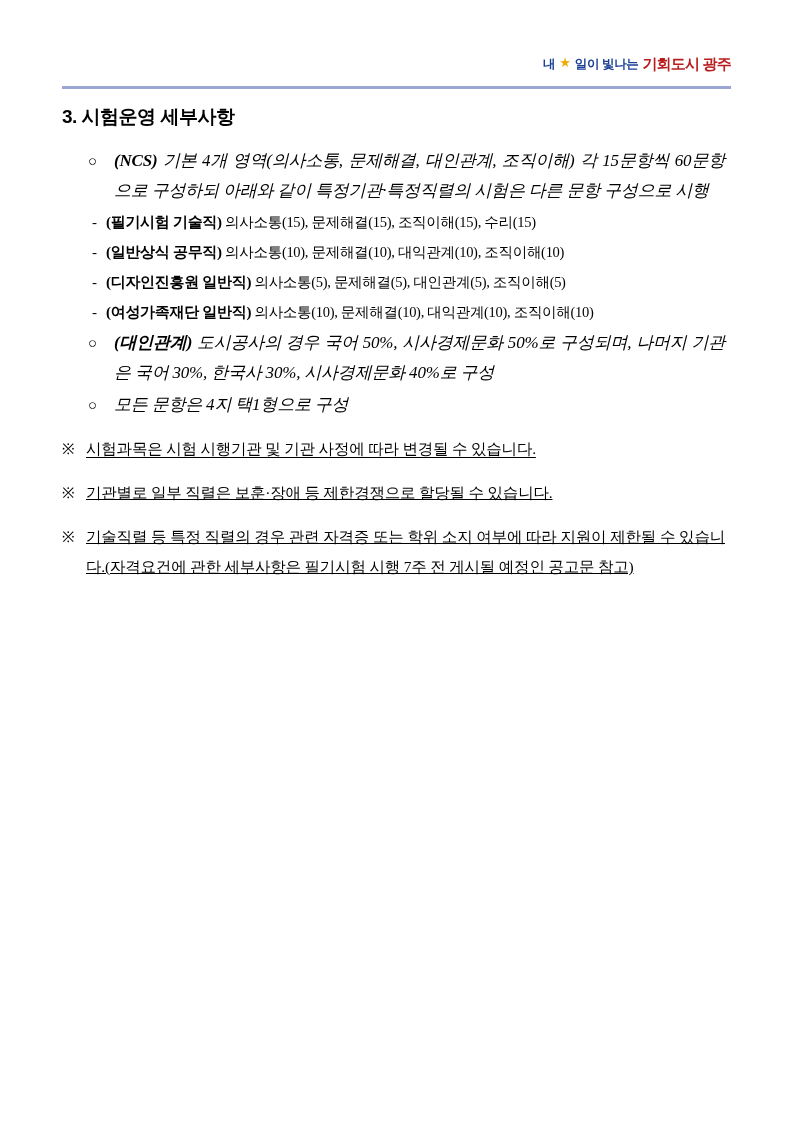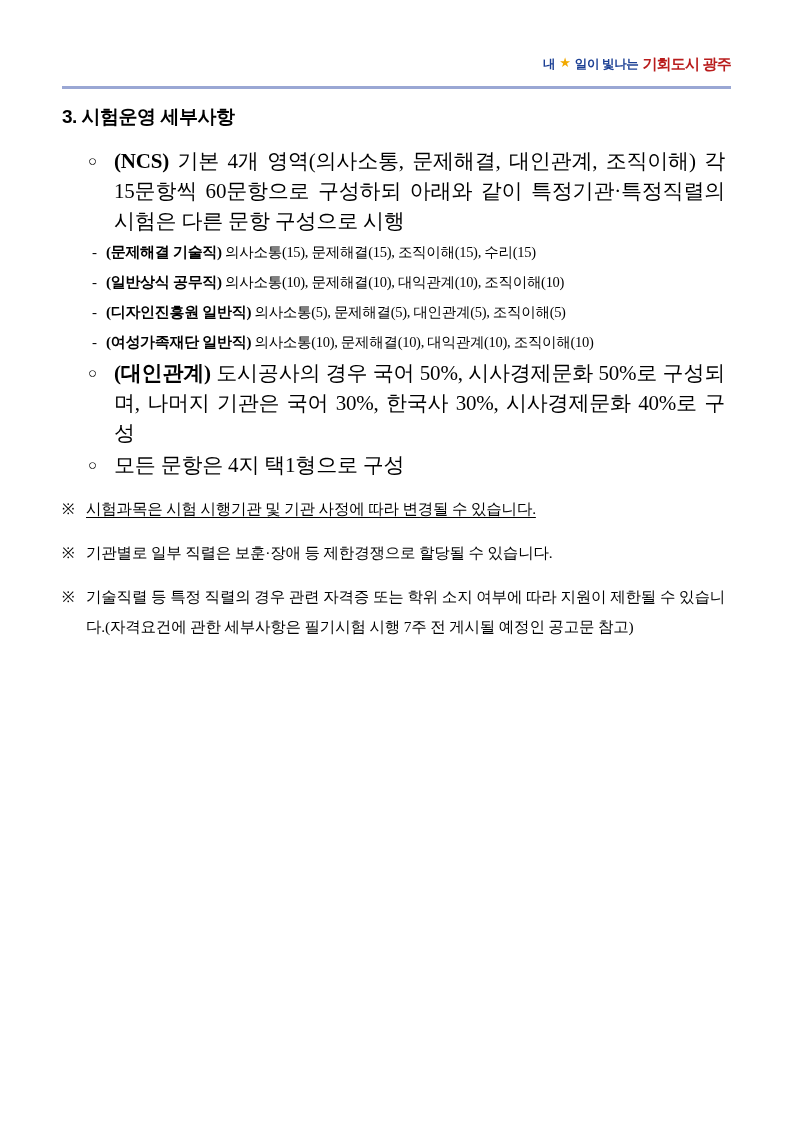--- a/index.html
+++ b/index.html
@@ -83,25 +83,26 @@
     flex: 0 0 auto;
     font-size: 15px;
     line-height: 30px;
     width: 26px;
     text-align: left;
     padding-left: 26px;
     box-sizing: content-box;
   }
   .bullet-body {
     flex: 1 1 auto;
-    font-size: 21px;
+    font-size: 17px;
     line-height: 30px;
     text-align: justify;
     text-justify: inter-ideograph;
     letter-spacing: -0.2px;
+    font-style: italic;
   }
   .dash-block {
     display: flex;
     margin-bottom: 1px;
   }
   .dash-mark {
     flex: 0 0 auto;
     width: 14px;
     padding-left: 30px;
     font-size: 15px;
@@ -130,20 +131,21 @@
     font-size: 15px;
     line-height: 30px;
   }
   .note-body {
     flex: 1 1 auto;
     font-size: 15.5px;
     line-height: 30px;
     text-align: justify;
     text-justify: inter-ideograph;
     letter-spacing: -0.2px;
+    text-decoration: underline;
   }
   .note-body.strong {
     font-weight: normal;
     text-decoration: underline;
     text-underline-offset: 3px;
   }
 </style>
 </head>
 <body>
 
@@ -165,21 +167,21 @@
     <div class="bullet-block">
       <div class="bullet-mark">○</div>
       <div class="bullet-body">
         <span class="b">(NCS)</span><span> 기본 4개 영역(의사소통, 문제해결, 대인관계, 조직이해) 각 15문항씩 60문항으로 구성하되 아래와 같이 특정기관·특정직렬의 시험은 다른 문항 구성으로 시행</span>
       </div>
     </div>
 
     <div class="dash-block">
       <div class="dash-mark">-</div>
       <div class="dash-body">
-        <span class="b">(문제해결 기술직)</span><span class="small"> 의사소통(15), 문제해결(15), 조직이해(15), 수리(15)</span>
+        <span class="b">(필기시험 기술직)</span><span class="small"> 의사소통(15), 문제해결(15), 조직이해(15), 수리(15)</span>
       </div>
     </div>
 
     <div class="dash-block">
       <div class="dash-mark">-</div>
       <div class="dash-body">
         <span class="b">(일반상식 공무직)</span><span class="small"> 의사소통(10), 문제해결(10), 대익관계(10), 조직이해(10)</span>
       </div>
     </div>
 

